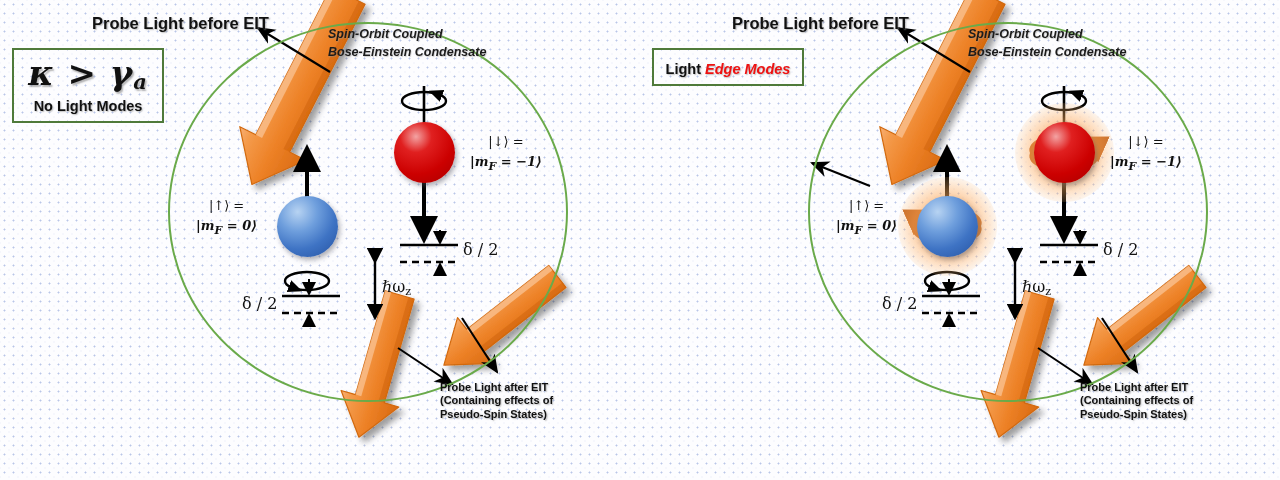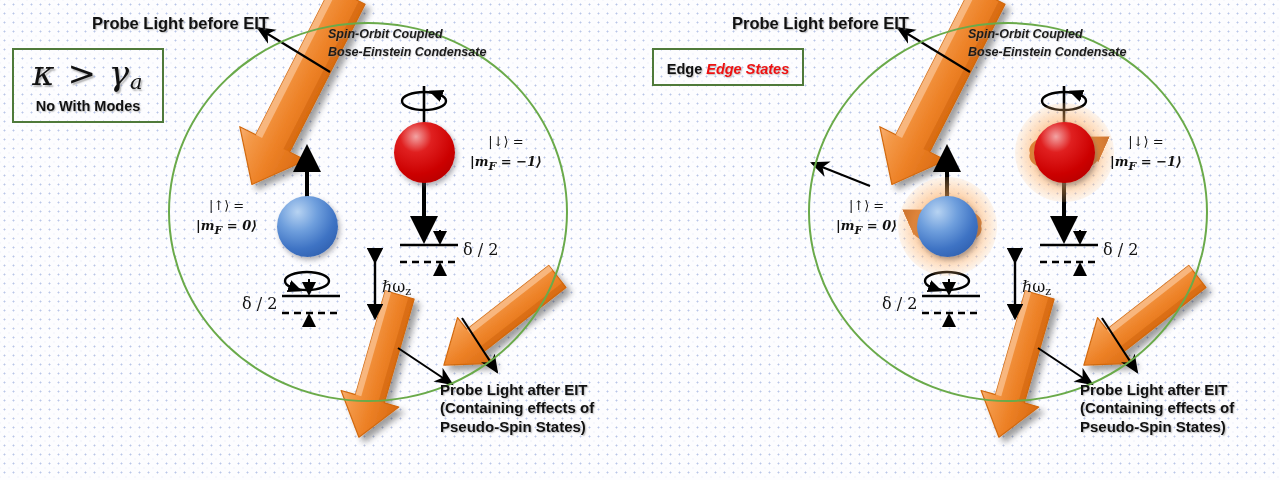--- a/index.html
+++ b/index.html
@@ -25,21 +25,21 @@
 
   
   .cond-box{
     position:absolute;left:12px;top:48px;width:152px;
     border:2.5px solid #4f7a3a;background:transparent;
     padding:6px 4px 7px 4px;text-align:center;
     box-sizing:border-box;
   }
   .cond-formula{
     font-family:"DejaVu Serif",serif;
-    font-style:italic;font-weight:normal;
+    font-style:italic;font-weight:bold;
     font-size:34px;line-height:1.05;color:#111;
     letter-spacing:1px;
     text-shadow:1.5px 1.5px 1.6px rgba(120,120,120,.55);
   }
   .cond-formula .sub{font-size:21px;vertical-align:-4px;}
   .cond-sub{
     margin-top:5px;font-size:14.5px;font-weight:bold;color:#111;
     text-shadow:1px 1px 1.4px rgba(130,130,130,.5);
     white-space:nowrap;
   }
@@ -47,21 +47,21 @@
 
   
   .lbl-before{
     position:absolute;left:72px;top:14px;
     font-size:16.5px;font-weight:bold;color:#111;white-space:nowrap;
     text-shadow:1.2px 1.2px 1.4px rgba(130,130,130,.5);
     margin-left:20px;
   }
   .lbl-after{
     position:absolute;left:440px;top:381px;
-    font-size:15px;font-weight:bold;color:#111;line-height:1.22;
+    font-size:11px;font-weight:bold;color:#111;line-height:1.22;
     text-shadow:1.2px 1.2px 1.4px rgba(130,130,130,.5);
     white-space:nowrap;
   }
 
   
   .bec-circle{
     position:absolute;left:168px;top:22px;width:400px;height:380px;
     border:2.2px solid #6aaa4a;border-radius:50%;
     box-sizing:border-box;
   }
@@ -213,21 +213,21 @@
     <div class="sphere blue" style="left:277px;top:196px;width:61px;height:61px;"></div>
     <div class="sphere red" style="left:394px;top:122px;width:61px;height:61px;"></div>
 
     <div class="cond-box">
       <div class="cond-formula">
         <span>κ</span>
         <span>&gt;</span>
         <span>γ</span><span class="sub">a</span>
       </div>
       <div class="cond-sub">
-        <span>No With Modes</span><span class="em"></span>
+        <span>No Light Modes</span><span class="em"></span>
       </div>
     </div>
 
     <div class="lbl-before">Probe Light before EIT</div>
 
     <div class="bec-title">
       <div>Spin-Orbit  Coupled</div>
       <div>Bose-Einstein  Condensate</div>
     </div>
 
@@ -362,21 +362,21 @@
     <div class="bec-circle"></div>
 
     <div class="glow" style="left:258px;top:177px;width:99px;height:99px;"></div>
     <div class="glow" style="left:375px;top:103px;width:99px;height:99px;"></div>
 
     <div class="sphere blue" style="left:277px;top:196px;width:61px;height:61px;"></div>
     <div class="sphere red" style="left:394px;top:122px;width:61px;height:61px;"></div>
 
     <div class="cond-box">
       <div class="cond-sub">
-        <span>Edge </span><span class="em">Edge States</span>
+        <span>Light </span><span class="em">Edge Modes</span>
       </div>
     </div>
 
     <div class="lbl-before">Probe Light before EIT</div>
 
     <div class="bec-title">
       <div>Spin-Orbit  Coupled</div>
       <div>Bose-Einstein  Condensate</div>
     </div>
 

